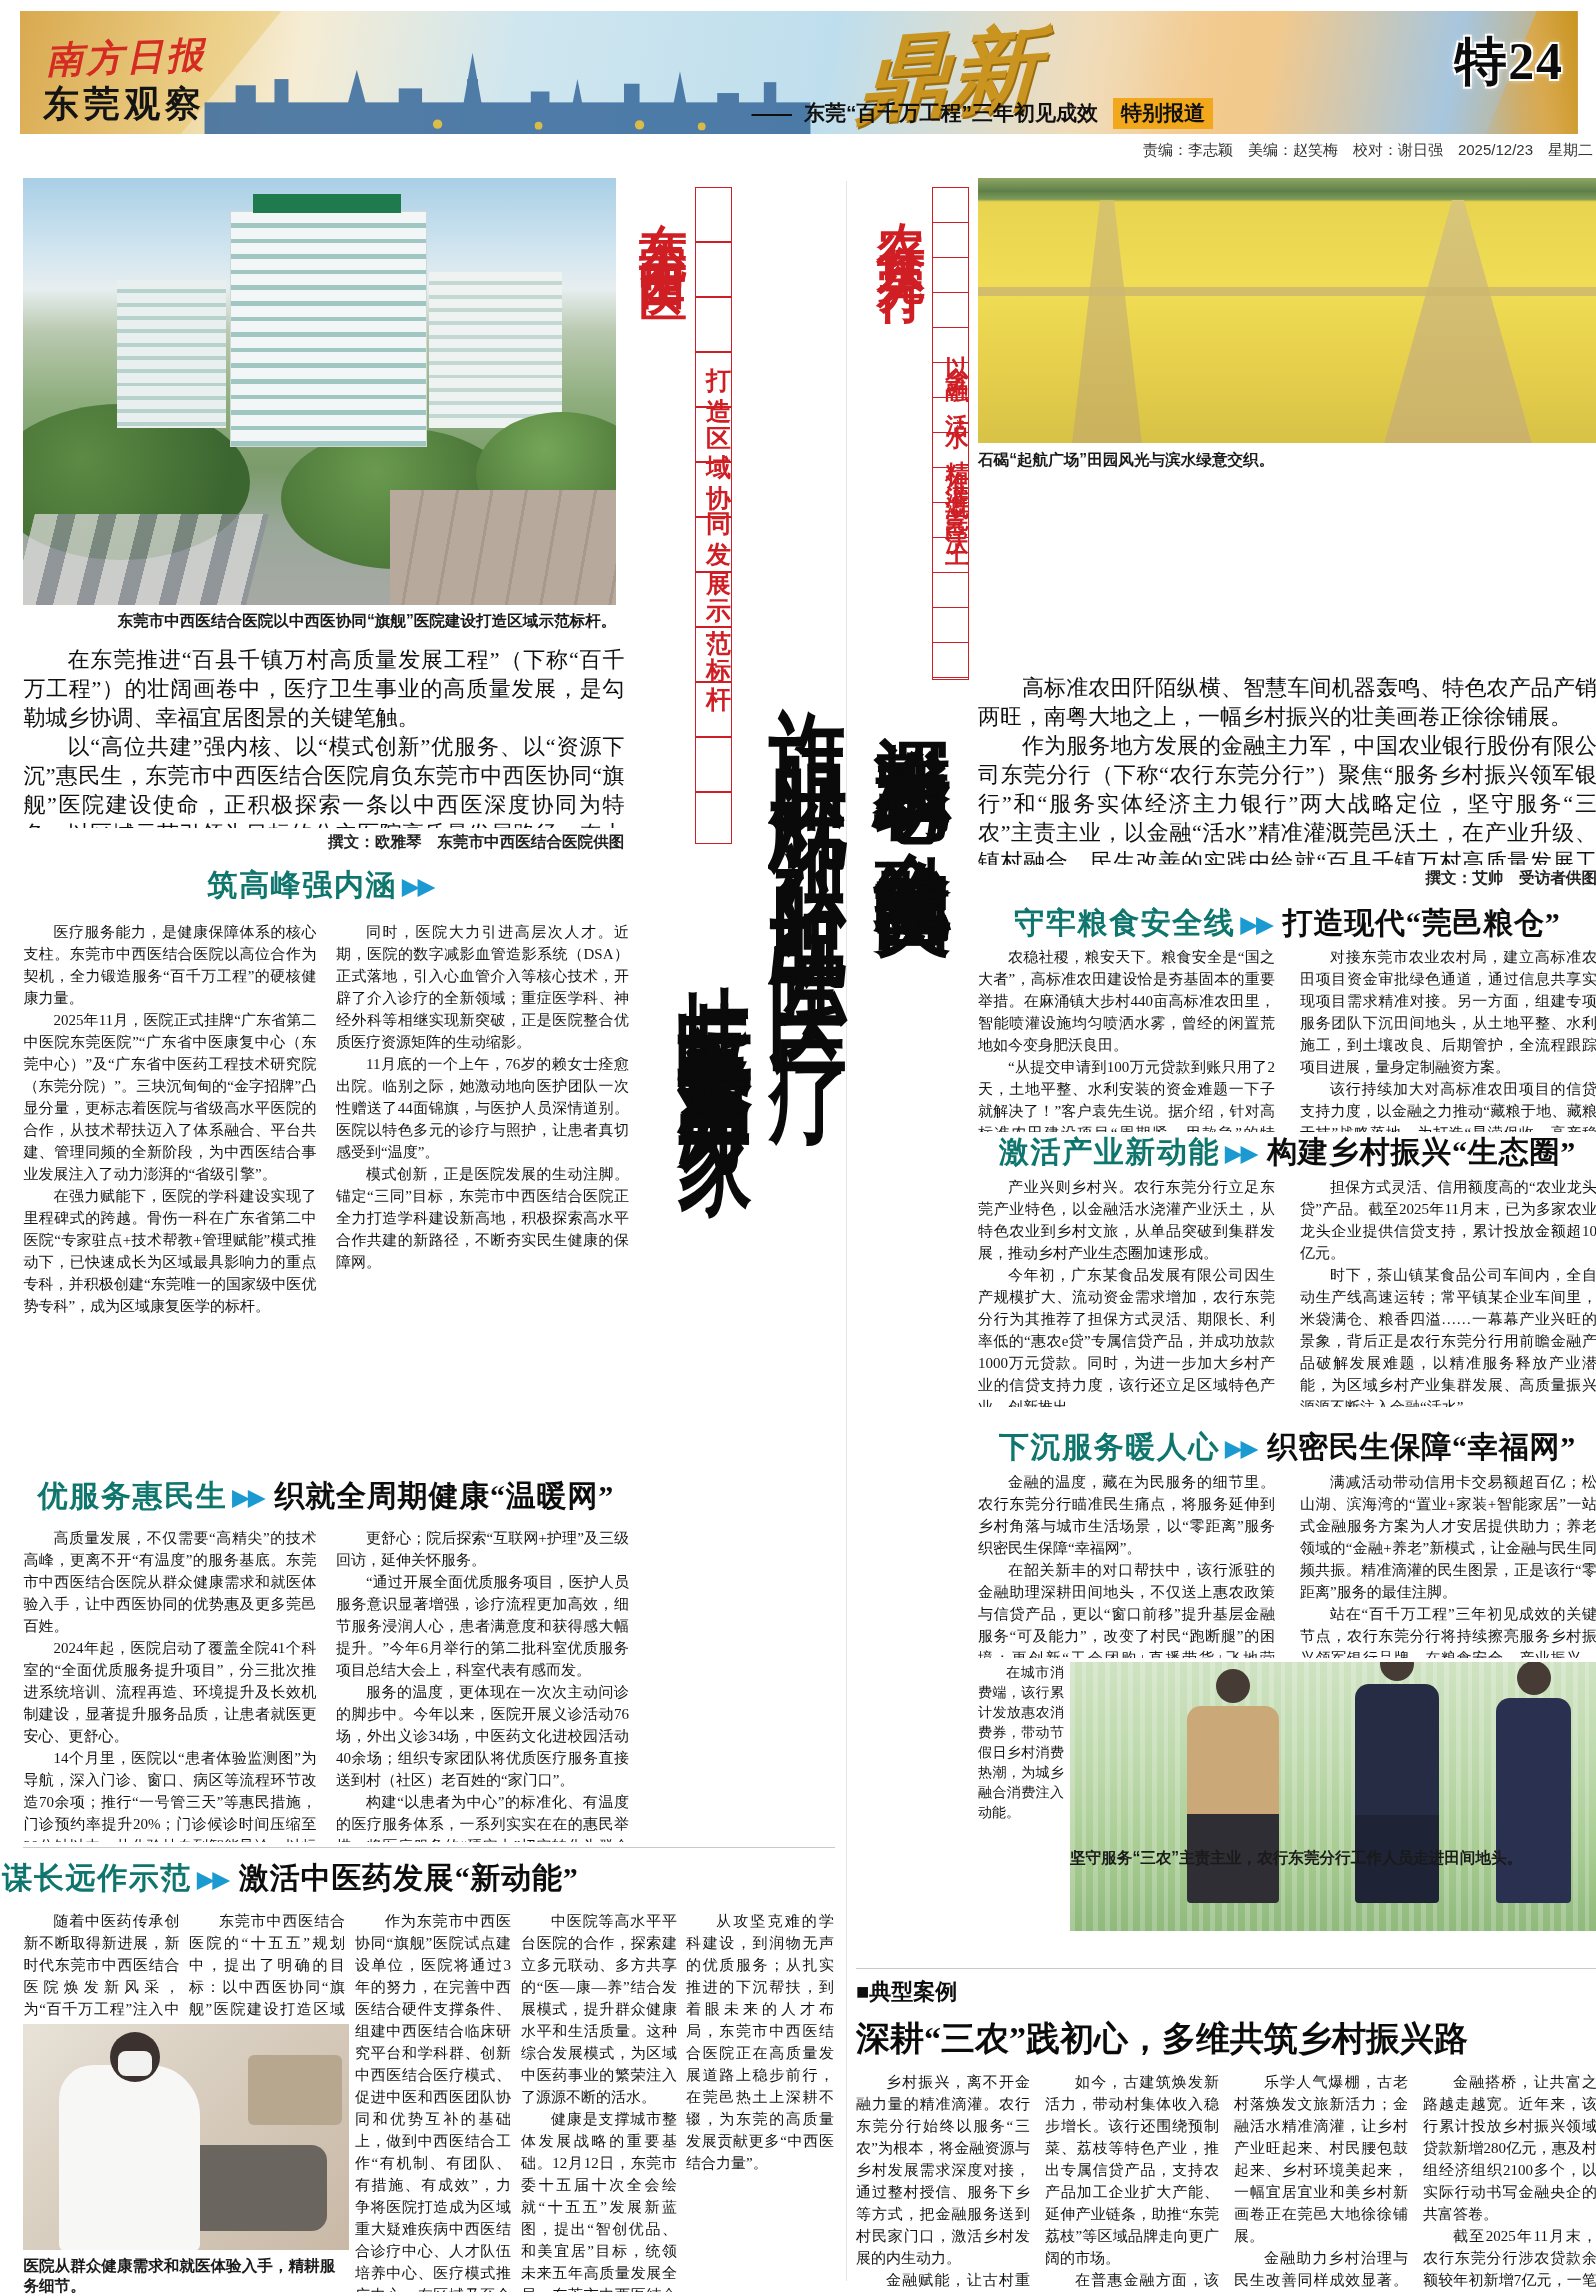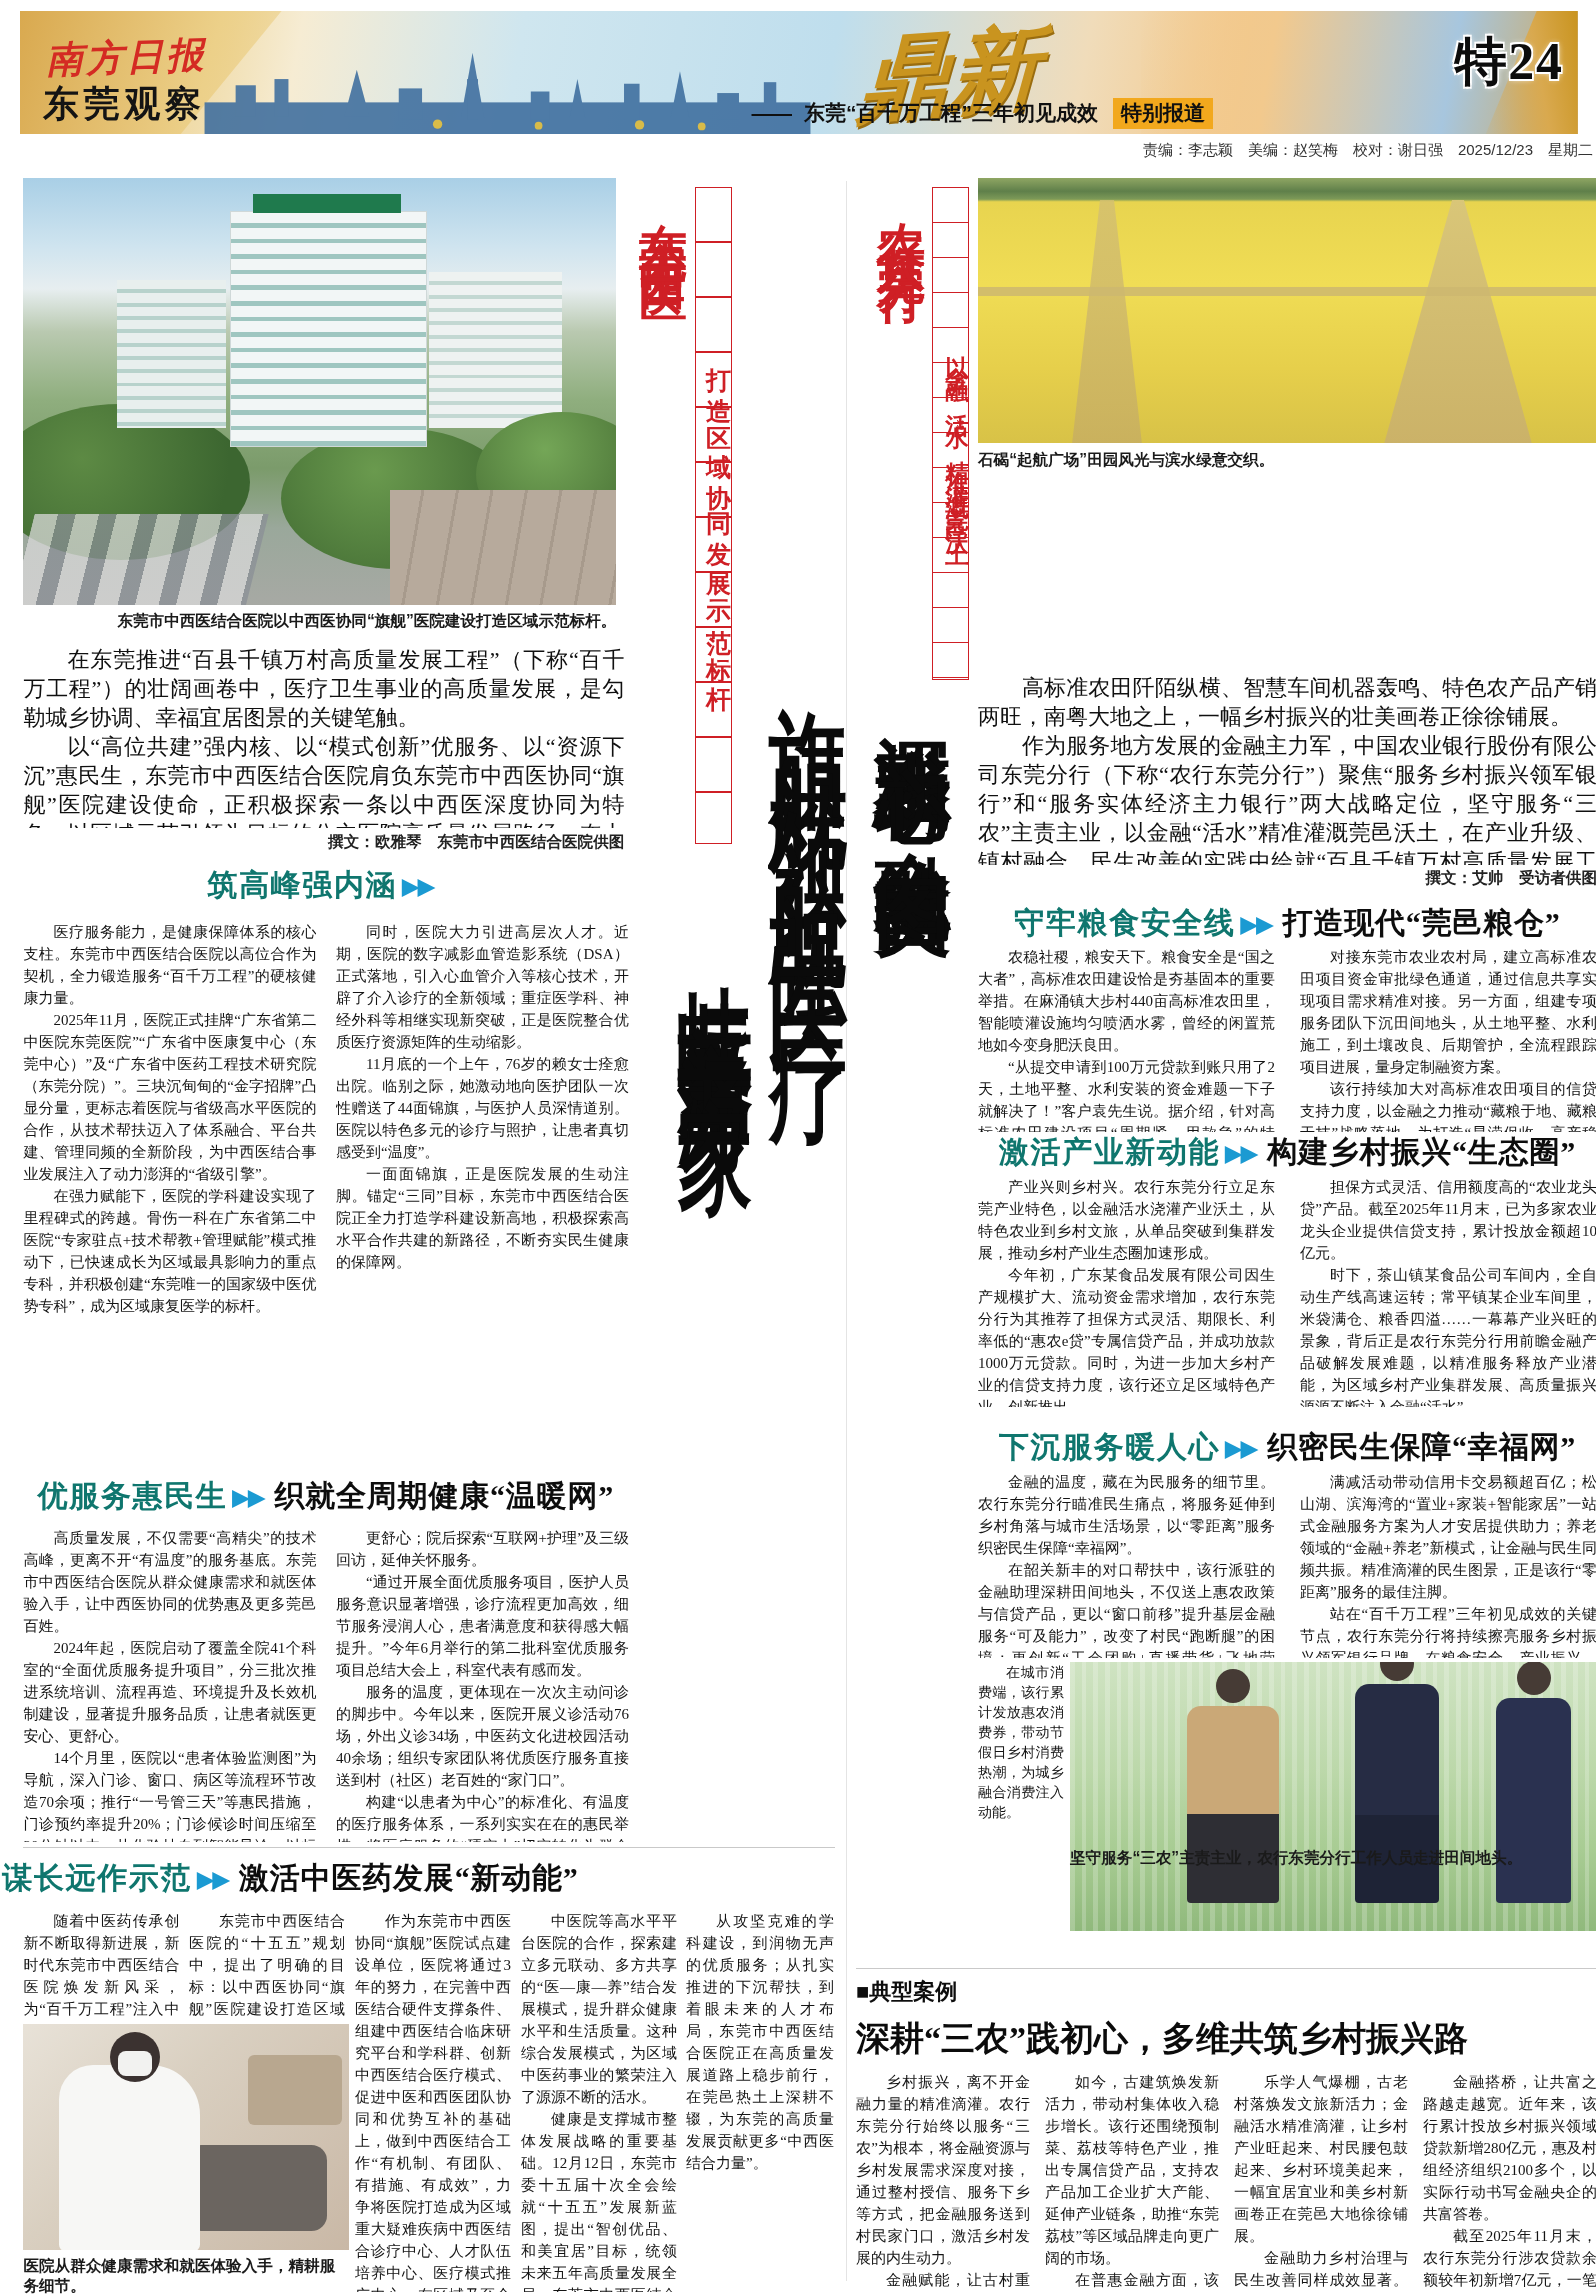--- a/index.html
+++ b/index.html
@@ -244,21 +244,21 @@
     <span class="arr">▶▶</span>
   </div>
   <div id="l1c1" class="bodycol">
       <p class="para">医疗服务能力，是健康保障体系的核心支柱。东莞市中西医结合医院以高位合作为契机，全力锻造服务“百千万工程”的硬核健康力量。</p>
       <p class="para">2025年11月，医院正式挂牌“广东省第二中医院东莞医院”“广东省中医康复中心（东莞中心）”及“广东省中医药工程技术研究院（东莞分院）”。三块沉甸甸的“金字招牌”凸显分量，更标志着医院与省级高水平医院的合作，从技术帮扶迈入了体系融合、平台共建、管理同频的全新阶段，为中西医结合事业发展注入了动力澎湃的“省级引擎”。</p>
       <p class="para">在强力赋能下，医院的学科建设实现了里程碑式的跨越。骨伤一科在广东省第二中医院“专家驻点+技术帮教+管理赋能”模式推动下，已快速成长为区域最具影响力的重点专科，并积极创建“东莞唯一的国家级中医优势专科”，成为区域康复医学的标杆。</p>
     </div>
   <div id="l1c2" class="bodycol">
       <p class="para">同时，医院大力引进高层次人才。近期，医院的数字减影血管造影系统（DSA）正式落地，引入心血管介入等核心技术，开辟了介入诊疗的全新领域；重症医学科、神经外科等相继实现新突破，正是医院整合优质医疗资源矩阵的生动缩影。</p>
       <p class="para">11月底的一个上午，76岁的赖女士痊愈出院。临别之际，她激动地向医护团队一次性赠送了44面锦旗，与医护人员深情道别。医院以特色多元的诊疗与照护，让患者真切感受到“温度”。</p>
-      <p class="para">一面面锦旗，正是医院发展的生动注脚。锚定“三同”目标，东莞市中西医结合医院正全力打造学科建设新高地，积极探索高水平合作共建的新路径，不断夯实民生健康的保障网。</p>
+      <p class="para">模式创新，正是医院发展的生动注脚。锚定“三同”目标，东莞市中西医结合医院正全力打造学科建设新高地，积极探索高水平合作共建的新路径，不断夯实民生健康的保障网。</p>
     </div>
 
   <div id="sh-l2" class="sechead">
     <span class="lbl">优服务惠民生</span>
     <span class="arr">▶▶</span>
     <span class="ttl">织就全周期健康“温暖网”</span>
   </div>
   <div id="l2c1" class="bodycol">
       <p class="para">高质量发展，不仅需要“高精尖”的技术高峰，更离不开“有温度”的服务基底。东莞市中西医结合医院从群众健康需求和就医体验入手，让中西医协同的优势惠及更多莞邑百姓。</p>
       <p class="para">2024年起，医院启动了覆盖全院41个科室的“全面优质服务提升项目”，分三批次推进系统培训、流程再造、环境提升及长效机制建设，显著提升服务品质，让患者就医更安心、更舒心。</p>

